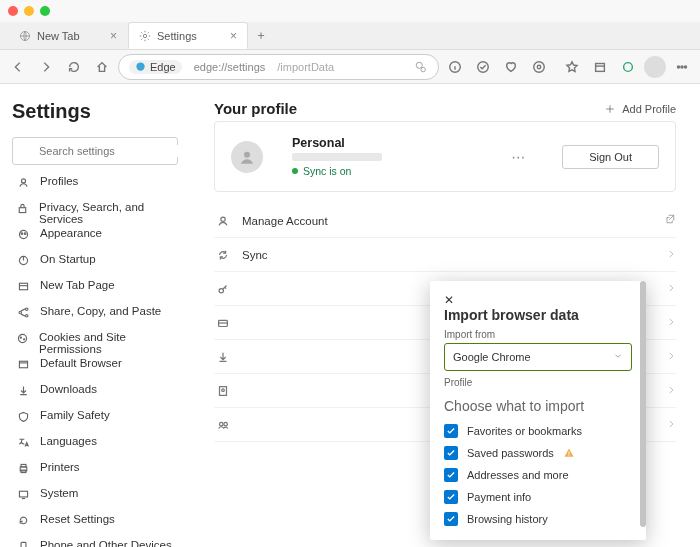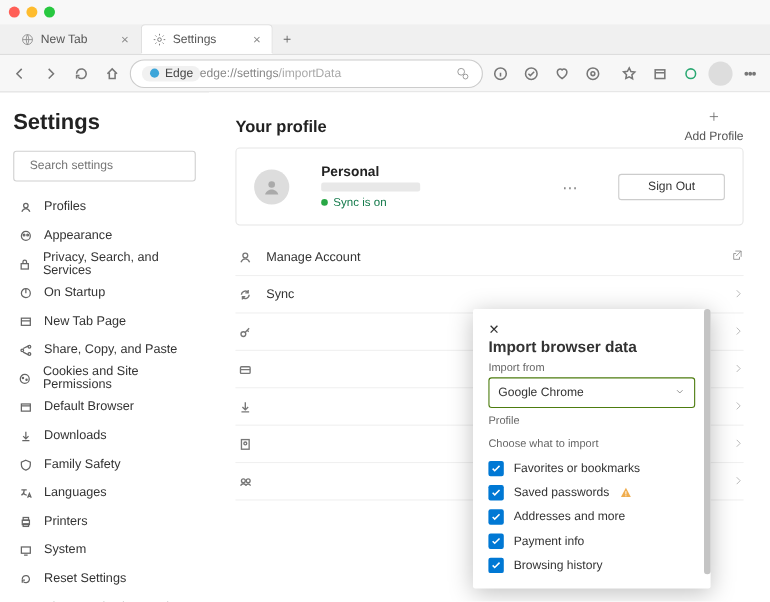--- a/index.html
+++ b/index.html
@@ -16,41 +16,41 @@
   .tab { display: flex; align-items: center; padding: 0 10px; gap: 6px; border: 1px solid transparent; min-width: 120px; font-size: 11px; color: #555;}
   .tab.active { background: #fff; border: 1px solid #ddd; border-bottom: 1px solid #fff; border-radius: 4px 4px 0 0; }
   .tab-close { color: #888; font-size: 12px; margin-left: auto; }
   .tab-add { width: 26px; display:flex; align-items:center; justify-content:center; color:#666; }
   .tab .favicon { width:12px; height:12px; display:flex; align-items:center; justify-content:center; color:#666;}
   
   
   .toolbar { height: 34px; display: flex; align-items: center; background: #f7f7f7; border-bottom: 1px solid #e0e0e0; padding: 0 6px; gap: 4px;}
   .tbtn { width: 24px; height: 24px; display:flex;align-items:center;justify-content:center; color:#777; border-radius:4px;}
   .tbtn svg { width:14px; height:14px; stroke:#777; fill:none; stroke-width:1.6;}
-  .addrbar { flex:1; display:flex; align-items:center; height:26px; background:#fff; border:1px solid #ccc; border-radius:13px; padding:0 10px; gap:0; font-size:11px;}
+  .addrbar { flex:1; display:flex; align-items:center; height:26px; background:#fff; border:1px solid #ccc; border-radius:13px; padding:0 10px; gap:12px; font-size:11px;}
   .addrbar .edge-badge { display:flex; align-items:center; gap:4px; background:#f1f1f1; padding:1px 6px; border-radius:10px; color:#444;}
   .addrbar .url-main { color:#888;}
   .addrbar .url-sub { color:#aaa;}
   .addrbar .url-right { margin-left:auto; color:#999; display:flex; align-items:center;}
   .avatar { width:22px; height:22px; border-radius:50%; background:#ddd; }
   
   
   .content { display:flex; height: calc(100% - 84px); }
   .sidebar { width: 190px; padding: 16px 12px; }
   .sidebar h1 { font-size: 20px; font-weight:600; margin-bottom: 14px; color:#222;}
-  .search-wrap { display:flex; align-items:center; background:#fff; border:1px solid #d0d0d0; border-radius:3px; height:28px; padding:0 20px; gap:6px; margin-bottom:10px;justify-content:center;}
+  .search-wrap { display:flex; align-items:center; background:#fff; border:1px solid #d0d0d0; border-radius:3px; height:28px; padding:0 20px; gap:6px; margin-bottom:10px;}
   .search-wrap input { border:none; outline:none; font-size:11px; flex:1; color:#666;}
-  .side-item { display:flex; align-items:center; gap:10px; height:26px; padding:0 4px; color:#333; font-size:11.5px; border-radius:3px;}
+  .side-item { display:flex; gap:10px; height:26px; padding:0 4px; color:#333; font-size:11.5px; border-radius:3px;}
   .side-item .ic { width:14px; height:14px; display:flex;align-items:center;justify-content:center; color:#666;}
   .side-item .ic svg { width:13px;height:13px; stroke:#666; fill:none; stroke-width:1.4;}
   
   .main { flex:1; padding: 16px 24px; background:#fff; overflow:hidden; position:relative;}
   .main-head { display:flex; align-items:center; margin-bottom:4px; }
   .main-head h2 { font-size:15px; font-weight:600; color:#222;}
-  .add-profile { margin-left:auto; display:flex; align-items:center; gap:6px; color:#555; font-size:11px;flex-direction:column;}
+  .add-profile { margin-left:auto; display:flex; align-items:center; gap:6px; color:#555; font-size:11px;}
   
   .profile-card { border:1px solid #e6e6e6; border-radius:4px; padding:14px 16px; display:flex; align-items:center; gap:29px; margin-bottom:12px;}
   .pc-avatar { width:32px; height:32px; border-radius:50%; background:#ddd; display:flex;align-items:center;justify-content:center;}
   .pc-avatar svg { width:18px;height:18px; fill:#aaa;}
   .pc-body { flex:1; }
   .pc-name { font-size:12.5px; font-weight:600; color:#222;}
   .pc-email { width:90px; height:8px; background:#e8e8e8; border-radius:2px; margin-top:3px;}
   .pc-sync { display:flex; align-items:center; gap:5px; color:#147a4b; font-size:10.5px; margin-top:4px;}
   .pc-sync .dot {width:6px;height:6px;border-radius:50%;background:#28a745;}
   .pc-more { color:#888; font-size:14px; padding:0 8px;}
@@ -58,21 +58,21 @@
   
   .setting-row { display:flex; align-items:center; height:34px; border-bottom:1px solid #f0f0f0;justify-content:center;}
   .setting-row .ric { width:18px; display:flex;align-items:center;justify-content:center;color:#777; margin-right:10px;}
   .setting-row .ric svg{width:14px;height:14px;stroke:#777;fill:none;stroke-width:1.4;}
   .setting-row .rlabel { font-size:11.5px; color:#333;}
   .setting-row .chev { margin-left:auto; color:#999;}
   .mlabel { font-size:10px; color:#666; margin-bottom:3px; margin-top:6px;}
   .mselect { border:1px solid #4d7c0f; border-radius:3px; height:28px; display:flex; align-items:center; padding:0 8px; font-size:11px; color:#333; position:relative;justify-content:space-between;}
   .mselect.thin { border-color:#ccc;}
   .mselect .arr { margin-left:auto; color:#666;}
-  .mnote { font-size:10px; color:#666; margin-top:10px; margin-bottom:6px;}
+  .mnote { font-size:14px; color:#666; margin-top:10px; margin-bottom:6px;}
   .check-row { display:flex; align-items:center; gap:9px; height:22px; font-size:11px; color:#333;}
   .cb { width:14px; height:14px; background:#0078d4; border-radius:2px; display:flex;align-items:center;justify-content:center;}
   .cb svg { width:10px;height:10px; stroke:#fff; stroke-width:2.2; fill:none;}
   .warn { width:12px; height:12px; }
   .warn svg{width:12px;height:12px;fill:#f0ad4e;}
   .modal-container { position:absolute; left:240px; top:197px; }
   .modal-box { width:216px; background:#fff; box-shadow:0 4px 22px rgba(0,0,0,0.25); border-radius:2px; position:relative;}
   .modal-body { padding:12px 14px 10px; position:relative;}
   .right-scroll { position:absolute; right:0; top:0; bottom:0; width:6px; }
   .right-scroll .thumb { position:absolute; top:0; left:0; width:6px; height:40px; background:#c4c4c4; border-radius:3px;}
@@ -216,35 +216,35 @@
             <svg viewBox="0 0 16 16">
               <circle cx="8" cy="6" r="2.5"></circle>
               <path d="M3.5 13c1-2.5 3-3.5 4.5-3.5s3.5 1 4.5 3.5"></path>
             </svg>
           </span>
           <span>Profiles</span>
         </div>
         <div class="side-item">
           <span class="ic">
             <svg viewBox="0 0 16 16">
+              <rect x="4" y="7" width="8" height="6"></rect>
+              <path d="M6 7V5a2 2 0 0 1 4 0v2"></path>
+            </svg>
+          </span>
+          <span>Privacy, Search, and Services</span>
+        </div>
+        <div class="side-item">
+          <span class="ic">
+            <svg viewBox="0 0 16 16">
               <circle cx="8" cy="8" r="5"></circle>
               <circle cx="6" cy="7" r="1"></circle>
               <circle cx="10" cy="7" r="1"></circle>
             </svg>
           </span>
           <span>Appearance</span>
-        </div>
-        <div class="side-item">
-          <span class="ic">
-            <svg viewBox="0 0 16 16">
-              <rect x="4" y="7" width="8" height="6"></rect>
-              <path d="M6 7V5a2 2 0 0 1 4 0v2"></path>
-            </svg>
-          </span>
-          <span>Privacy, Search, and Services</span>
         </div>
         <div class="side-item">
           <span class="ic">
             <svg viewBox="0 0 16 16">
               <circle cx="8" cy="8" r="5"></circle>
               <path d="M8 3v5"></path>
             </svg>
           </span>
           <span>On Startup</span>
         </div>

